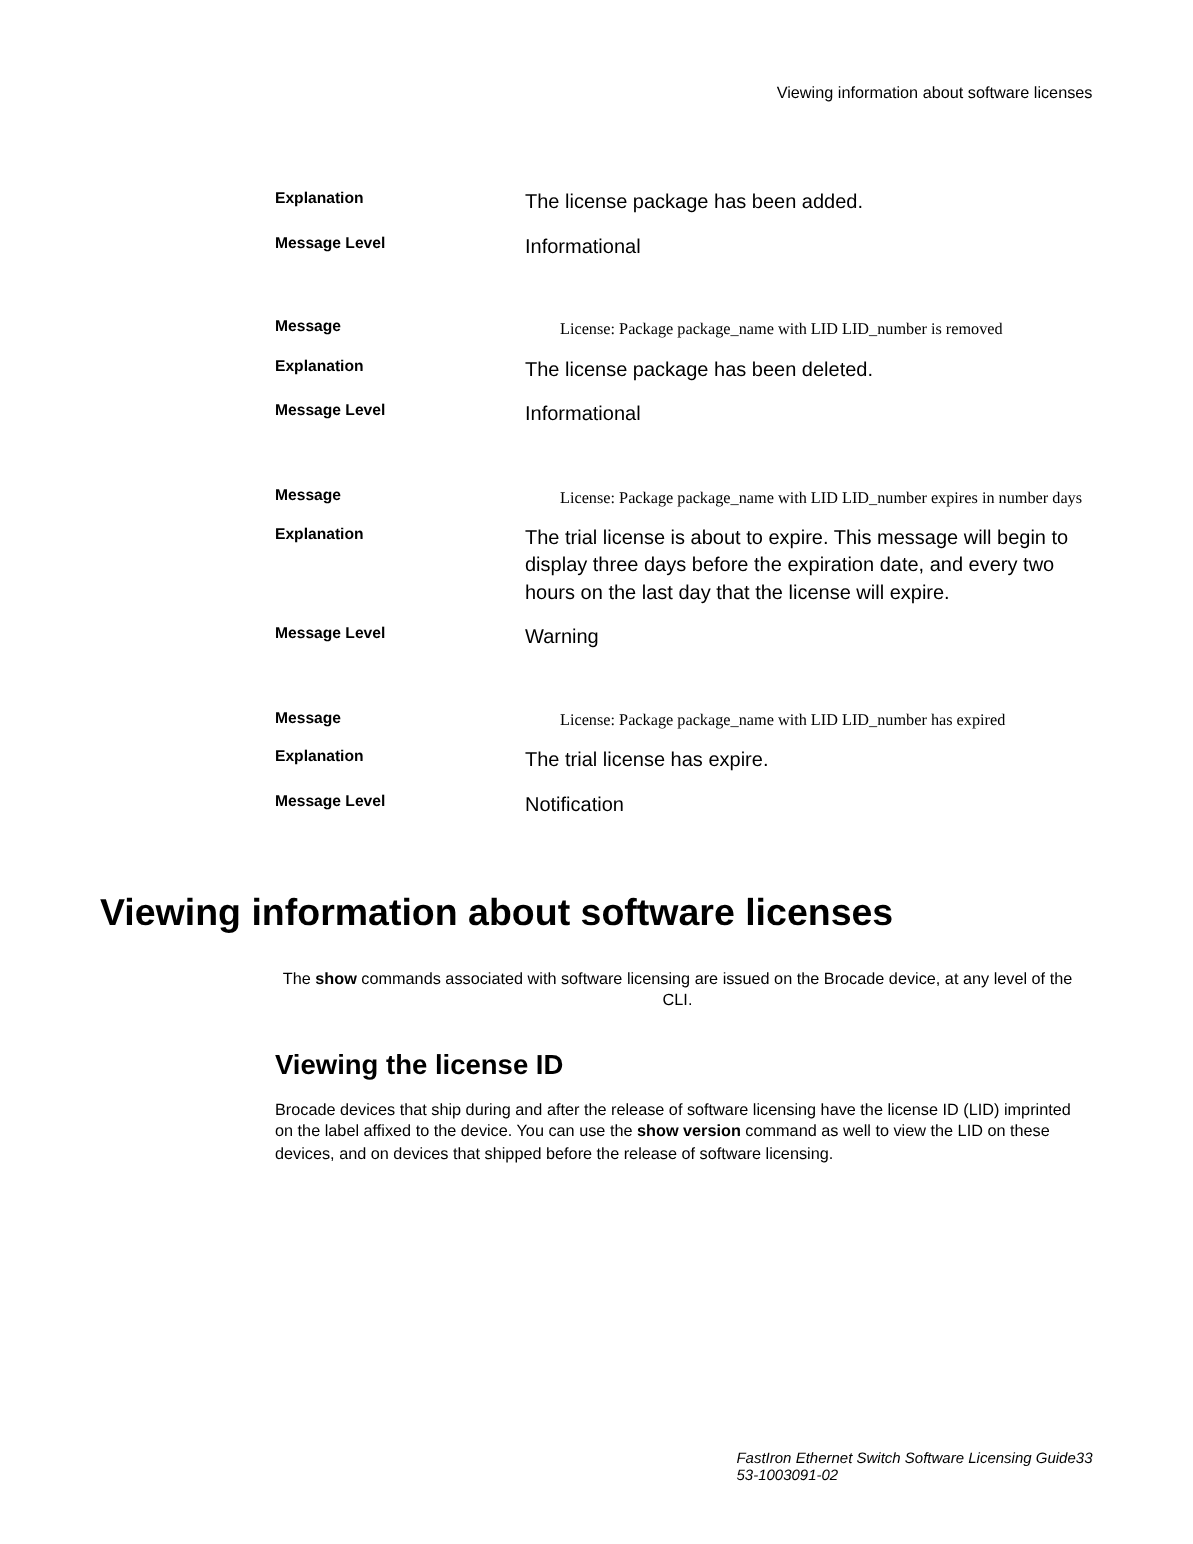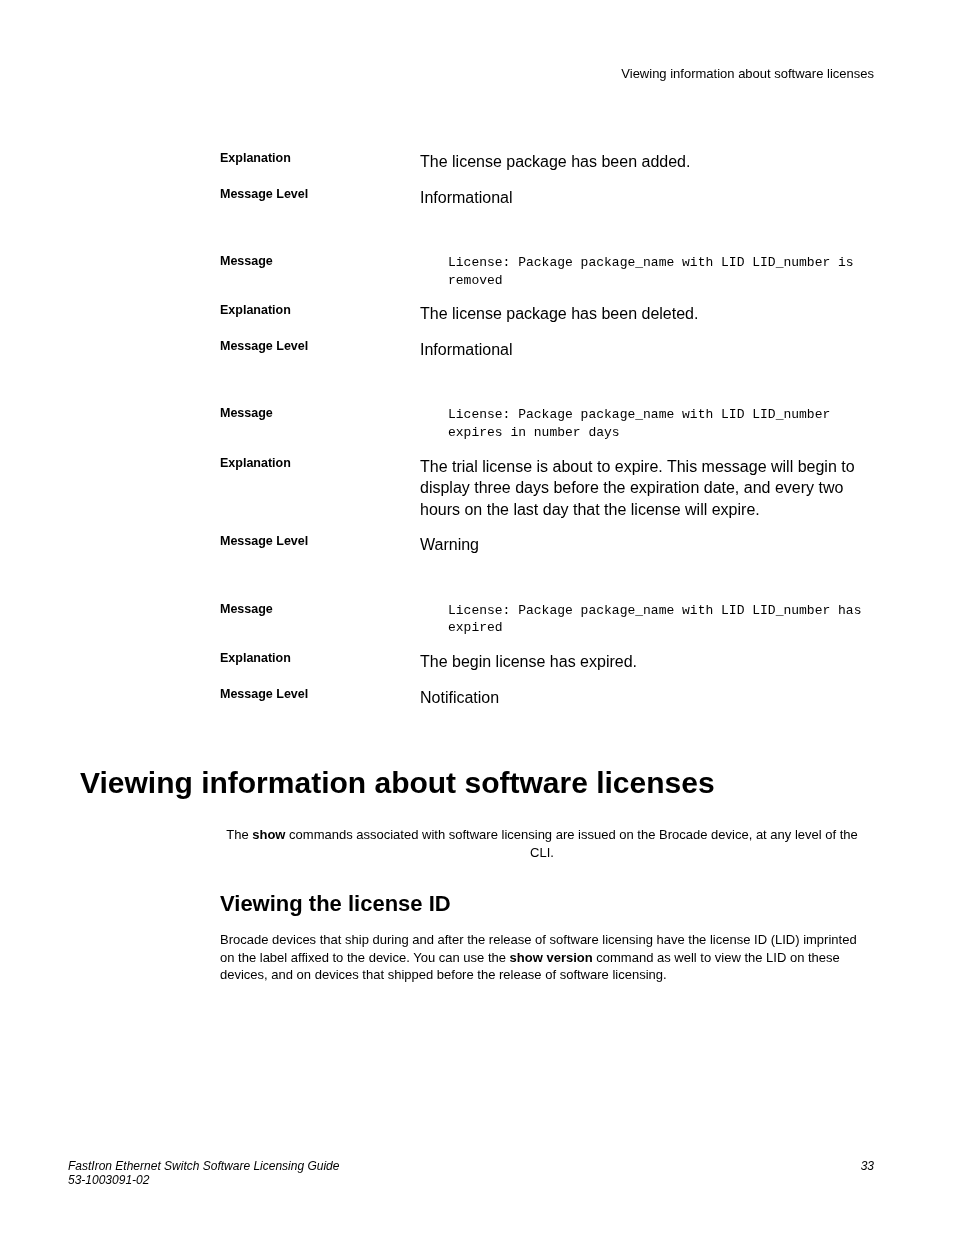--- a/index.html
+++ b/index.html
@@ -42,21 +42,21 @@
     flex-shrink: 0;
     font-weight: bold;
     font-size: 12.5px;
   }
   .msg-value {
     flex: 1;
     font-size: 16px;
     line-height: 1.35;
   }
   .mono {
-    font-family: Liberation Mono, monospace;
+    font-family: Liberation Serif, serif;
     font-size: 13px;
   }
   h1.section-title {
     font-family: "Arial Narrow", Arial, sans-serif;
     font-stretch: condensed;
     font-weight: bold;
     font-size: 30px;
     margin: 58px 0 26px 0;
   }
   .body-block {
@@ -96,21 +96,21 @@
   .sub-para {
     font-size: 13px;
     line-height: 1.35;
   }
   .footer {
     position: absolute;
     left: 68px;
     right: 80px;
     bottom: 48px;
     display: flex;
-    justify-content: space-between;
+    justify-content: flex-end;
     font-style: italic;
     font-size: 12px;
   }
   .footer-left .line { display: block; }
   .footer-right { font-style: italic; }
   b { font-weight: bold; }
 </style>
 </head>
 <body>
 
@@ -153,21 +153,21 @@
       <div class="msg-label">Message Level</div>
       <div class="msg-value">Warning</div>
     </div>
 
     <div class="msg-row extra-gap">
       <div class="msg-label">Message</div>
       <div class="msg-value mono">License: Package package_name with LID LID_number has expired</div>
     </div>
     <div class="msg-row">
       <div class="msg-label">Explanation</div>
-      <div class="msg-value">The begin license has expired.</div>
+      <div class="msg-value">The trial license has expire.</div>
     </div>
     <div class="msg-row">
       <div class="msg-label">Message Level</div>
       <div class="msg-value">Notification</div>
     </div>
 
   </div>
 
   <h1 class="section-title">Viewing information about software licenses</h1>
 

